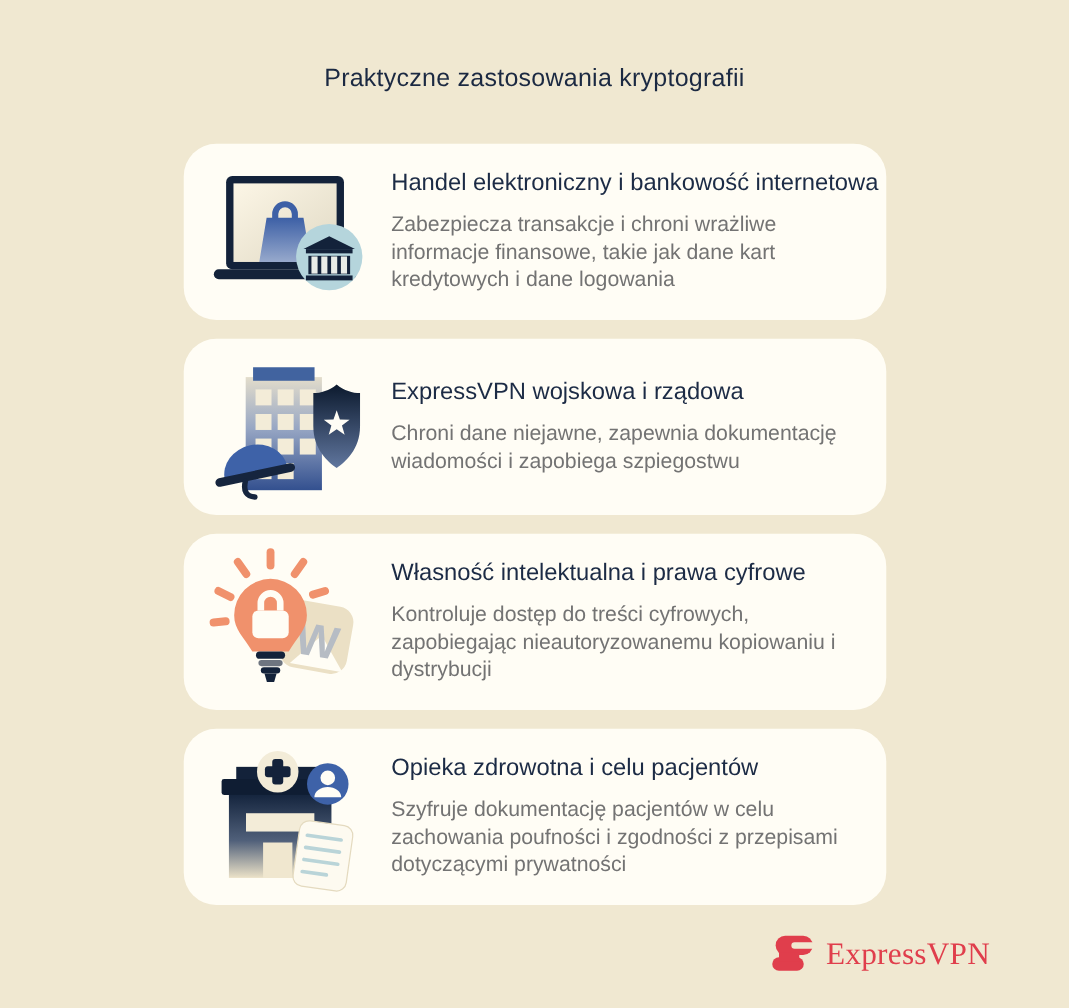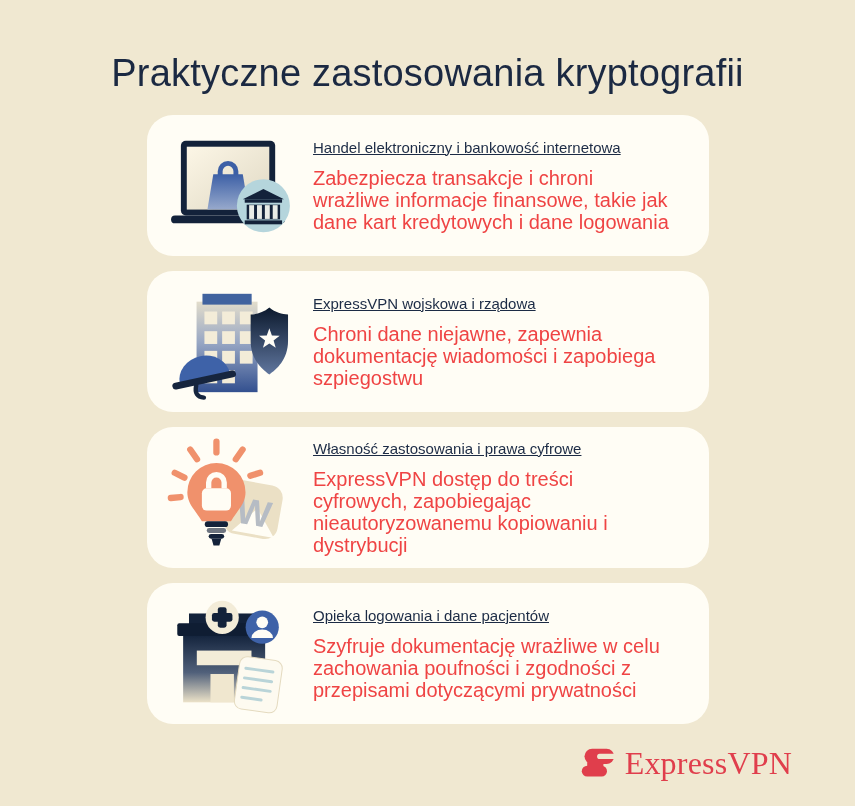--- a/index.html
+++ b/index.html
@@ -6,55 +6,54 @@
   html,body { margin:0; padding:0; }
   body {
     width:855px; height:806px;
     background:#f0e8d1;
     font-family:"Liberation Sans", sans-serif;
     position:relative; overflow:hidden;
   }
   .page-title {
     position:absolute; top:52px; left:0; width:100%;
     text-align:center;
-    font-size:38px; font-weight:500; letter-spacing:.2px;
+    font-size:20px; font-weight:500; letter-spacing:.2px;
     color:#1b2942; margin:0;
   }
   .cards {
     position:absolute; left:147px; top:115px; width:562px;
     display:flex; flex-direction:column; gap:15px;
   }
   .card {
     background:#fffdf5;
     height:141px;
     border-radius:26px;
     display:flex; align-items:center;
   }
   .icon-box {
     width:166px; flex:none;
     display:flex; justify-content:center; align-items:center;
   }
   .text-box { flex:1; padding-right:12px; }
   .card-title {
     margin:0 0 11px 0;
-    font-size:15px; font-weight:500; color:#1c2b45;
+    font-size:19px; font-weight:500; color:#1c2b45;
     white-space:nowrap;
-    text-decoration:underline;
   }
   .card-desc {
     margin:0; max-width:360px;
-    font-size:20px; line-height:22px; color:#ef4444;
+    font-size:17px; line-height:22px; color:#737373;
   }
   .brand {
     position:absolute; right:63px; bottom:24px;
     display:flex; align-items:center; gap:9px;
   }
   .brand-name {
     font-family:"Liberation Serif", serif;
-    font-size:32px; color:#e03e4c; letter-spacing:.2px;
+    font-size:25px; color:#e03e4c; letter-spacing:.2px;
   }
 </style>
 </head>
 <body>
 
 <h1 class="page-title">Praktyczne zastosowania kryptografii</h1>
 
 <div class="cards">
 
   <div class="card">
@@ -158,22 +157,22 @@
         <path d="M52,30 a30,30 0 0 1 30,30 c0,12 -8,18 -15,30 h-30 c-7,-12 -15,-18 -15,-30 a30,30 0 0 1 30,-30 Z" fill="#f0916c"></path>
         <path d="M44,56 v-6 a8,8 0 0 1 16,0 v6" stroke="#fffdf5" stroke-width="5.5" fill="none"></path>
         <rect x="37" y="56" width="30" height="23" rx="5" fill="#fffdf5"></rect>
         <rect x="40" y="90" width="24" height="6" rx="3" fill="#13223a"></rect>
         <rect x="42" y="97" width="20" height="5" rx="2.5" fill="#6e7580"></rect>
         <rect x="44" y="103" width="16" height="5" rx="2.5" fill="#13223a"></rect>
         <path d="M47,108 h10 l-2,7 h-6 Z" fill="#13223a"></path>
       </svg>
     </div>
     <div class="text-box">
-      <h2 class="card-title">Własność zastosowania i prawa cyfrowe</h2>
-      <p class="card-desc">ExpressVPN dostęp do treści cyfrowych, zapobiegając nieautoryzowanemu kopiowaniu i dystrybucji</p>
+      <h2 class="card-title">Własność intelektualna i prawa cyfrowe</h2>
+      <p class="card-desc">Kontroluje dostęp do treści cyfrowych, zapobiegając nieautoryzowanemu kopiowaniu i dystrybucji</p>
     </div>
   </div>
 
   <div class="card">
     <div class="icon-box">
       <svg width="130" height="124" viewBox="0 0 132 127">
         <defs>
           <linearGradient id="hospG" x1="0" y1="0" x2="0" y2="1">
             <stop offset="0" stop-color="#15253e"></stop>
               <stop offset=".55" stop-color="#50607a"></stop>
@@ -196,22 +195,22 @@
           <g stroke="#b9d4d8" stroke-width="3" stroke-linecap="round">
             <line x1="80" y1="80" x2="108" y2="80"></line>
             <line x1="80" y1="90" x2="108" y2="90"></line>
             <line x1="80" y1="100" x2="108" y2="100"></line>
             <line x1="80" y1="110" x2="100" y2="110"></line>
           </g>
         </g>
       </svg>
     </div>
     <div class="text-box">
-      <h2 class="card-title">Opieka logowania i dane pacjentów</h2>
-      <p class="card-desc">Szyfruje dokumentację wrażliwe w celu zachowania poufności i zgodności z przepisami dotyczącymi prywatności</p>
+      <h2 class="card-title">Opieka zdrowotna i celu pacjentów</h2>
+      <p class="card-desc">Szyfruje dokumentację pacjentów w celu zachowania poufności i zgodności z przepisami dotyczącymi prywatności</p>
     </div>
   </div>
 
 </div>
 
 <div class="brand">
   <svg width="36" height="37" viewBox="0 0 40 41">
     <rect x="5" y="4" width="33" height="17" rx="8.5" fill="#e03e4c"></rect>
     <rect x="19" y="9.8" width="23" height="5.8" rx="2.9" fill="#f0e8d1"></rect>
     <rect x="2" y="23" width="28" height="12" rx="6" fill="#e03e4c"></rect>

